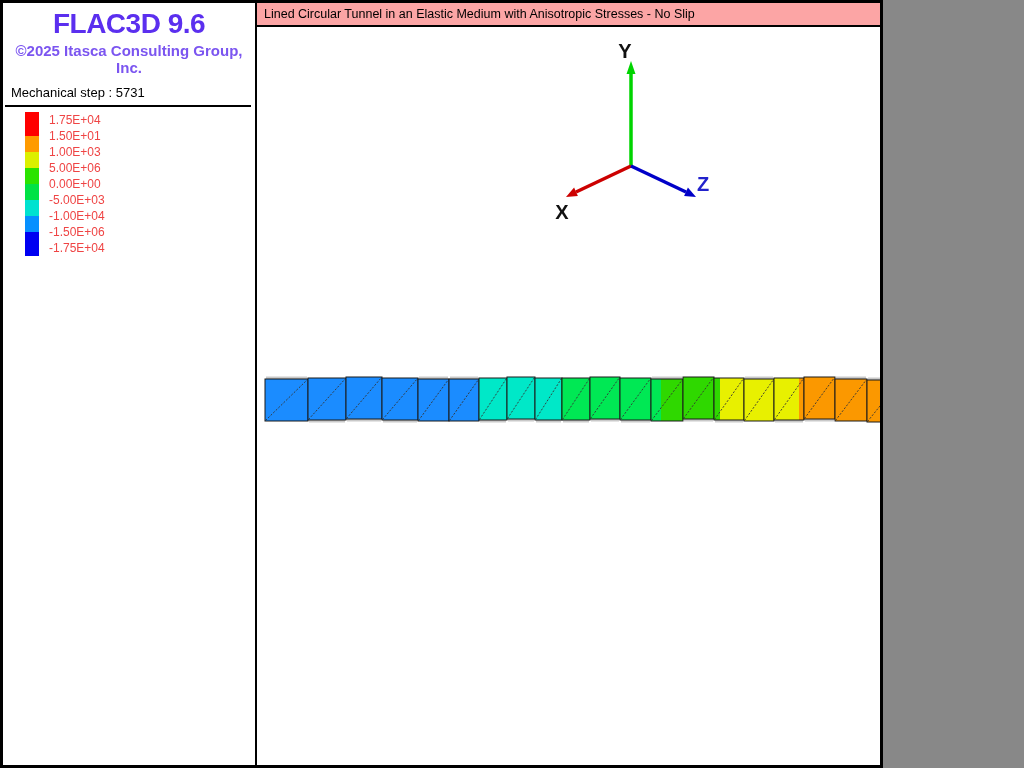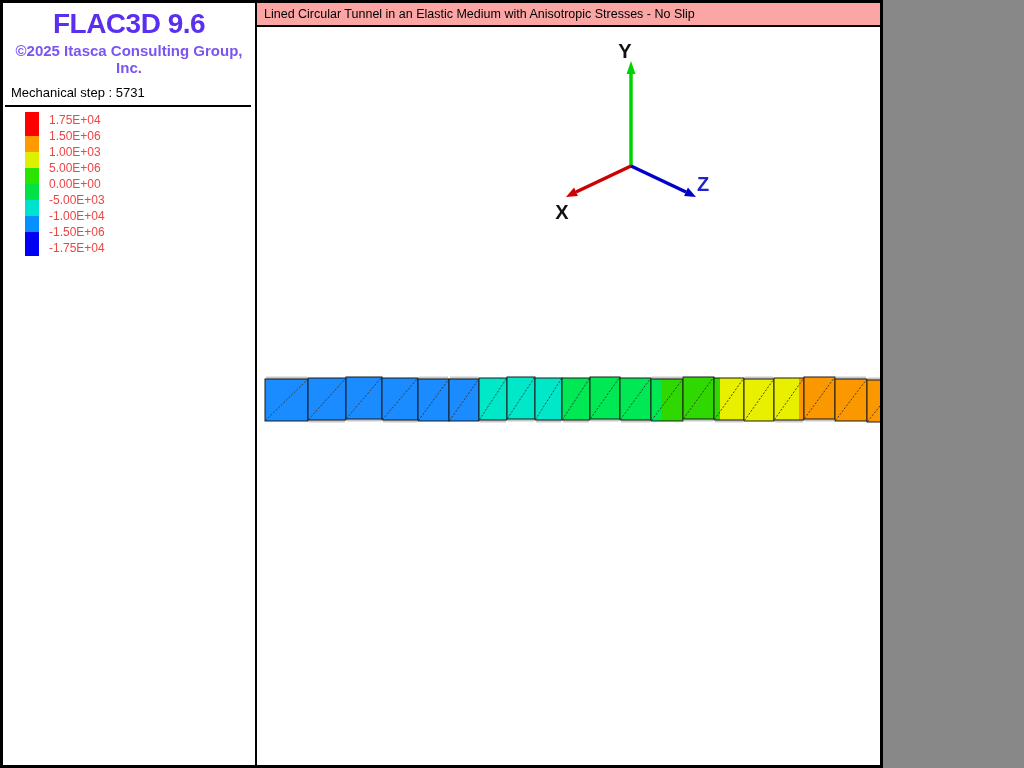--- a/index.html
+++ b/index.html
@@ -41,21 +41,21 @@
 
   <div class="left-panel">
     <div class="brand" style="color: rgb(91, 47, 239);">FLAC3D 9.6</div>
     <div class="copyright" style="color: rgb(123, 85, 240);">©2025 Itasca Consulting Group, Inc.</div>
     <div class="step-label">Mechanical step : 5731</div>
     <hr class="rule">
     <div class="legend-wrap">
       <div class="legend-bar" id="legend-bar" style="background: linear-gradient(rgb(255, 0, 0) 0px, rgb(255, 0, 0) 24px, rgb(255, 155, 0) 24px, rgb(255, 155, 0) 40px, rgb(220, 240, 0) 40px, rgb(220, 240, 0) 56px, rgb(43, 227, 0) 56px, rgb(43, 227, 0) 72px, rgb(0, 226, 69) 72px, rgb(0, 226, 69) 88px, rgb(0, 226, 208) 88px, rgb(0, 226, 208) 104px, rgb(6, 144, 255) 104px, rgb(6, 144, 255) 120px, rgb(0, 0, 242) 120px, rgb(0, 0, 242) 144px);"></div>
       <div class="legend-labels" id="legend-labels">
           <div>1.75E+04</div>
-          <div>1.50E+06</div>
+          <div>1.50E+01</div>
           <div>1.00E+03</div>
           <div>5.00E+06</div>
           <div>0.00E+00</div>
           <div>-5.00E+03</div>
           <div>-1.00E+04</div>
           <div>-1.50E+06</div>
           <div>-1.75E+04</div>
         </div>
     </div>
   </div>

